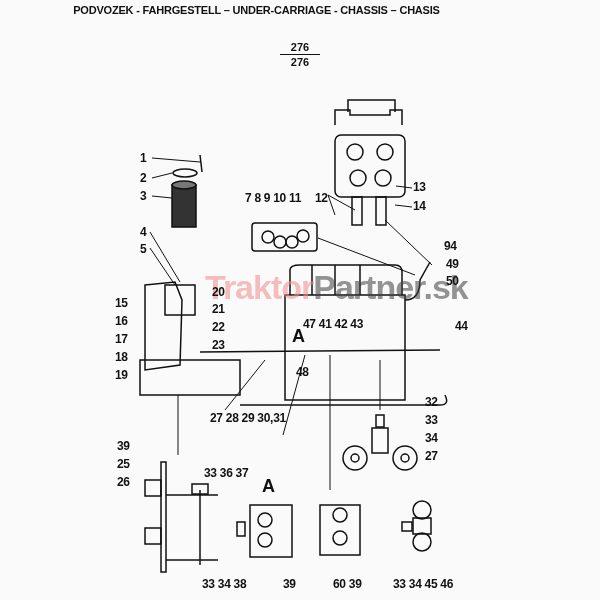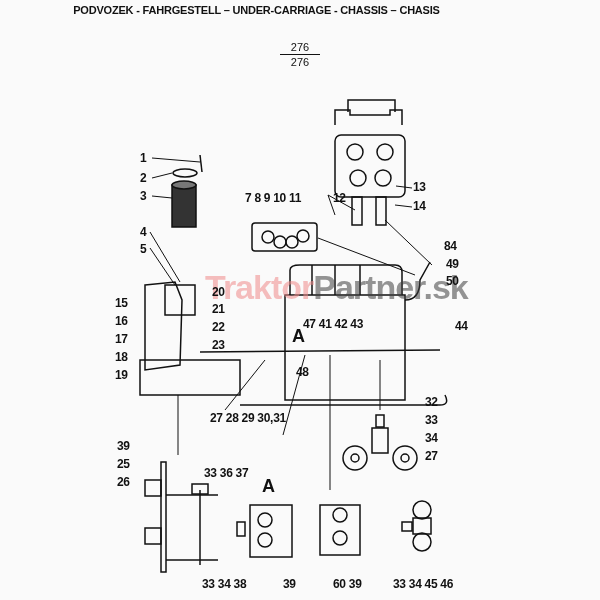--- a/index.html
+++ b/index.html
@@ -1,18 +1,18 @@
 <!DOCTYPE html>
 <html><head>
 <meta charset="utf-8">
 <style>
   html,body{margin:0;padding:0;}
   body{width:600px;height:600px;background:#fafafa;position:relative;overflow:hidden;font-family:"Liberation Sans",sans-serif;color:#111;}
   .title{position:absolute;top:4px;left:0;width:513px;text-align:center;font-weight:bold;font-size:11px;letter-spacing:-0.2px;}
-  .fig{position:absolute;left:280px;top:40px;width:40px;text-align:center;font-weight:normal;font-size:11px;line-height:14px;}
+  .fig{position:absolute;left:280px;top:40px;width:40px;text-align:center;font-weight:bold;font-size:11px;line-height:14px;}
   .fig .num{border-bottom:1px solid #111;}
   svg.drawing{position:absolute;left:0;top:0;}
   .lbl{position:absolute;font-weight:bold;font-size:12px;line-height:13px;white-space:nowrap;letter-spacing:-0.3px;}
   .big{font-size:18px;}
   .wm{position:absolute;left:205px;top:268px;font-size:34px;font-weight:bold;color:#f08a8a;opacity:0.55;white-space:nowrap;letter-spacing:-1px;}
   .wm .grey{color:#404040;}
 </style>
 </head>
 <body>
 
@@ -125,24 +125,24 @@
 </svg>
 
 <div class="wm"><span>Traktor</span><span class="grey">Partner.sk</span></div>
 
 <div class="lbl" style="left:140px;top:152px">1</div>
 <div class="lbl" style="left:140px;top:172px">2</div>
 <div class="lbl" style="left:140px;top:190px">3</div>
 <div class="lbl" style="left:140px;top:226px">4</div>
 <div class="lbl" style="left:140px;top:243px">5</div>
 <div class="lbl" style="left:245px;top:192px">7 8 9 10 11</div>
-<div class="lbl" style="left:333px;top:192px">12</div>
+<div class="lbl" style="left:315px;top:192px">12</div>
 <div class="lbl" style="left:413px;top:181px">13</div>
 <div class="lbl" style="left:413px;top:200px">14</div>
-<div class="lbl" style="left:444px;top:240px">84</div>
+<div class="lbl" style="left:444px;top:240px">94</div>
 <div class="lbl" style="left:446px;top:258px">49</div>
 <div class="lbl" style="left:446px;top:275px">50</div>
 <div class="lbl" style="left:455px;top:320px">44</div>
 <div class="lbl" style="left:115px;top:297px">15</div>
 <div class="lbl" style="left:115px;top:315px">16</div>
 <div class="lbl" style="left:115px;top:333px">17</div>
 <div class="lbl" style="left:115px;top:351px">18</div>
 <div class="lbl" style="left:115px;top:369px">19</div>
 <div class="lbl" style="left:212px;top:286px">20</div>
 <div class="lbl" style="left:212px;top:303px">21</div>

